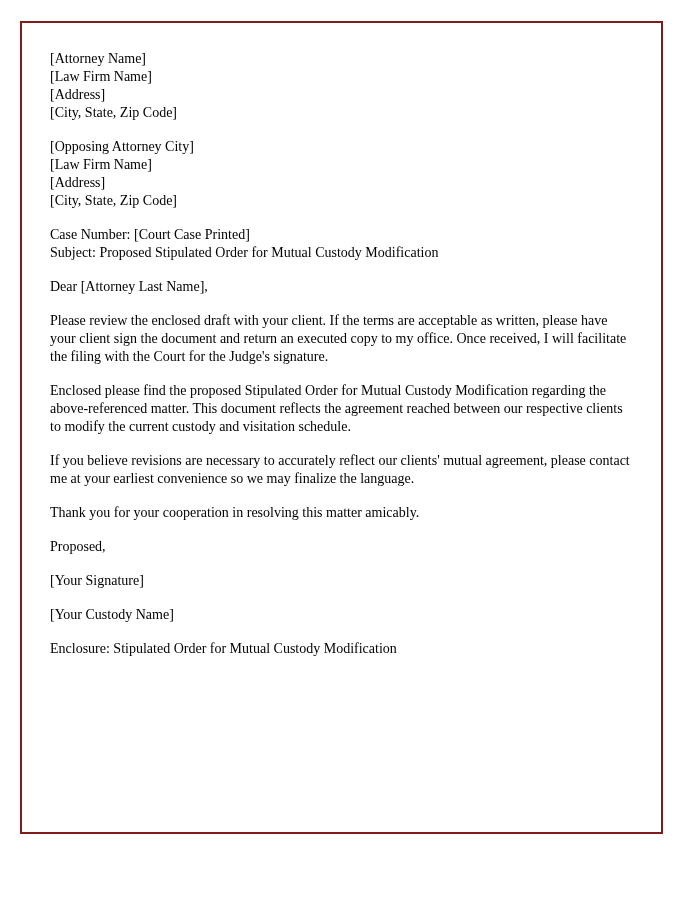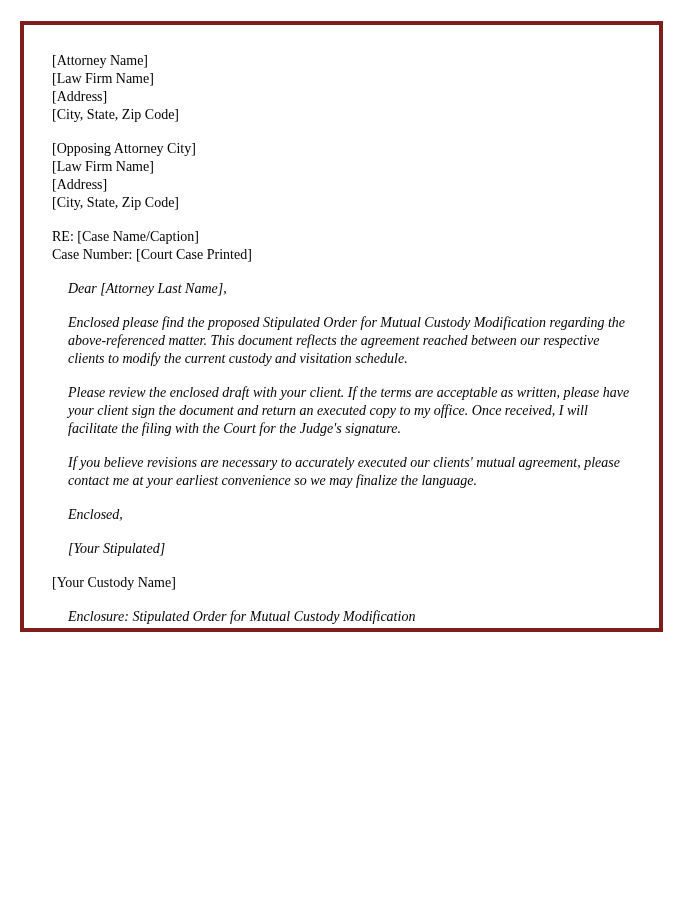--- a/index.html
+++ b/index.html
@@ -12,37 +12,36 @@
     height: 900px;
     position: relative;
     font-family: "Liberation Serif", serif;
     color: #000000;
   }
   .letter-page {
     position: absolute;
     left: 20px;
     top: 21px;
     width: 643px;
-    height: 611px;
+    height: 813px;
     box-sizing: border-box;
-    border: 4px solid #7f1d1d;
+    border: 2px solid #7f1d1d;
     background: #ffffff;
     padding: 27px 25px 0 28px;
     font-size: 14px;
     line-height: 18px;
   }
   .block {
     margin: 0 0 16px 0;
   }
   .block div {
     margin: 0;
   }
   p.block {
-    margin: 0 0 16px 16px;
-    font-style: italic;
+    margin: 0 0 16px 0;
   }
 </style>
 </head>
 <body>
 
 <div class="letter-page">
 
   <div class="block">
     <div>[Attorney Name]</div>
     <div>[Law Firm Name]</div>
@@ -52,36 +51,37 @@
 
 
   <div class="block">
     <div>[Opposing Attorney City]</div>
     <div>[Law Firm Name]</div>
     <div>[Address]</div>
     <div>[City, State, Zip Code]</div>
   </div>
 
   <div class="block">
-    <div>RE: [Case Name/Caption]</div>
     <div>Case Number: [Court Case Printed]</div>
+    <div>Subject: Proposed Stipulated Order for Mutual Custody Modification</div>
   </div>
 
   <p class="block">Dear [Attorney Last Name],</p>
 
+  <p class="block">Please review the enclosed draft with your client. If the terms are acceptable as written, please have your client sign the document and return an executed copy to my office. Once received, I will facilitate the filing with the Court for the Judge's signature.</p>
+
   <p class="block">Enclosed please find the proposed Stipulated Order for Mutual Custody Modification regarding the above-referenced matter. This document reflects the agreement reached between our respective clients to modify the current custody and visitation schedule.</p>
 
-  <p class="block">Please review the enclosed draft with your client. If the terms are acceptable as written, please have your client sign the document and return an executed copy to my office. Once received, I will facilitate the filing with the Court for the Judge's signature.</p>
+  <p class="block">If you believe revisions are necessary to accurately reflect our clients' mutual agreement, please contact me at your earliest convenience so we may finalize the language.</p>
 
-  <p class="block">If you believe revisions are necessary to accurately executed our clients' mutual agreement, please contact me at your earliest convenience so we may finalize the language.</p>
+  <p class="block">Thank you for your cooperation in resolving this matter amicably.</p>
 
+  <p class="block">Proposed,</p>
 
-  <p class="block">Enclosed,</p>
-
-  <p class="block">[Your Stipulated]</p>
+  <p class="block">[Your Signature]</p>
 
   <div class="block">
     <div>[Your Custody Name]</div>
   </div>
 
   <p class="block">Enclosure: Stipulated Order for Mutual Custody Modification</p>
 
 </div>
 
 </body></html>

